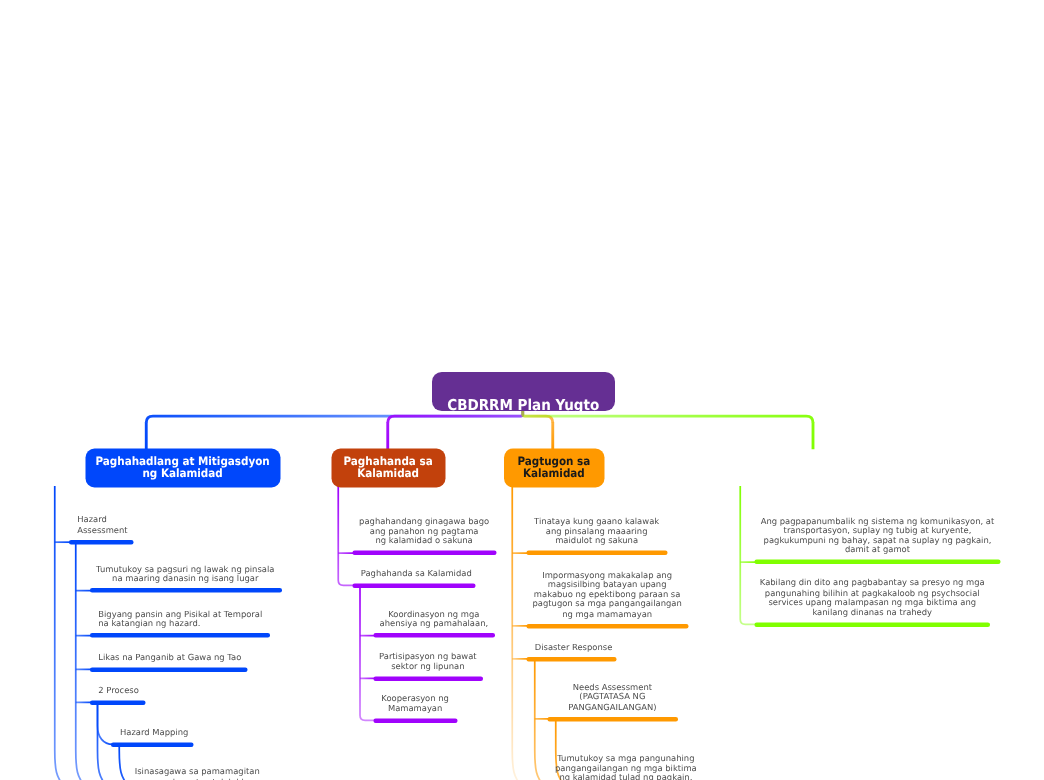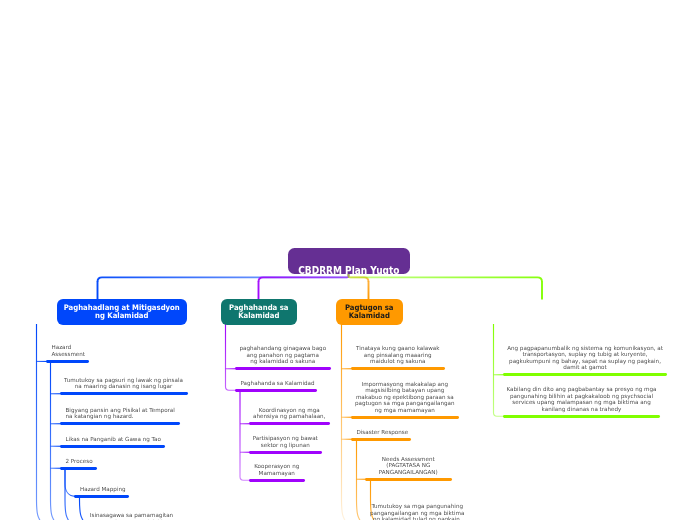--- a/index.html
+++ b/index.html
@@ -196,21 +196,21 @@
       <path d="M 493.5 324.0 V 412.85 Q 493.5 416.25 496.9 416.25 H 504.2" stroke="url(#gr33)" stroke-width="1.15" fill="none"></path>
       <path d="M 493.5 374.75 H 504.2" stroke="url(#gr34)" stroke-width="1.15" fill="none"></path>
     </svg>
 <div class="node" style="left:288px;top:248.3px;width:121.7px;height:25.4px;background:#652f93;color:#fff;font-size:10.0px;padding-top:20px;border-radius:6.5px;">
       <span>CBDRRM Plan Yugto</span>
     </div>
 <div class="node" style="left:32.5px;top:298.5px;width:130.5px;height:26px;background:#0047fb;color:#ffffff;font-size:7.7px;margin-left:24px;">
       <span>Paghahadlang at Mitigasdyon
 ng Kalamidad</span>
     </div>
-<div class="node" style="left:221px;top:298.5px;width:75.5px;height:26px;background:#0f766e;color:#ffffff;font-size:7.7px;">
+<div class="node" style="left:221px;top:298.5px;width:75.5px;height:26px;background:#c2410c;color:#ffffff;font-size:7.7px;">
       <span>Paghahanda sa
 Kalamidad</span>
     </div>
 <div class="node" style="left:336px;top:298.5px;width:66.5px;height:26px;background:#ff9900;color:#1a1a1a;font-size:7.7px;">
       <span>Pagtugon sa
 Kalamidad</span>
     </div>
 <div class="leaf l" style="left:45.5px;top:344.40000000000003px;width:43.5px;">
       <div class="txt">Hazard
 Assessment</div>

